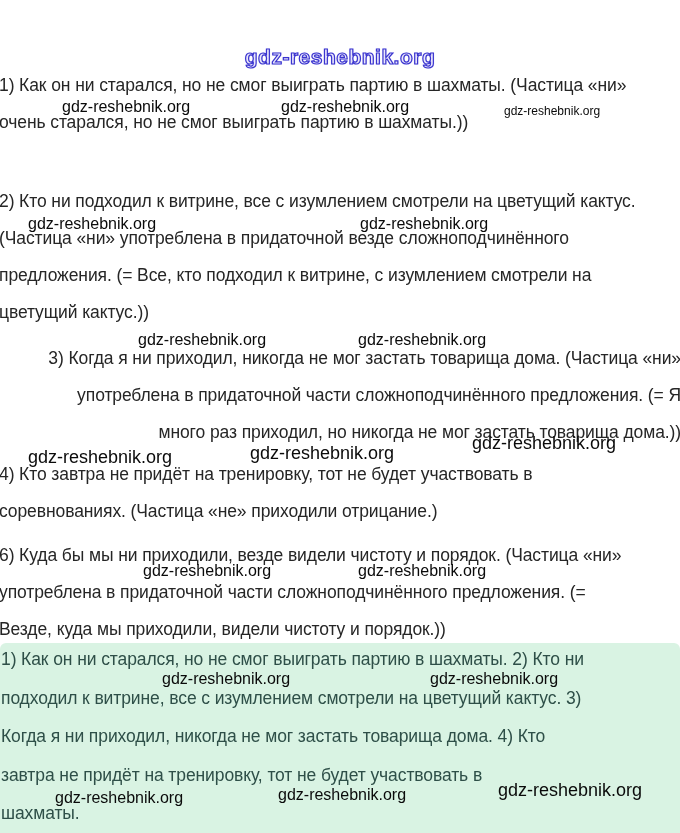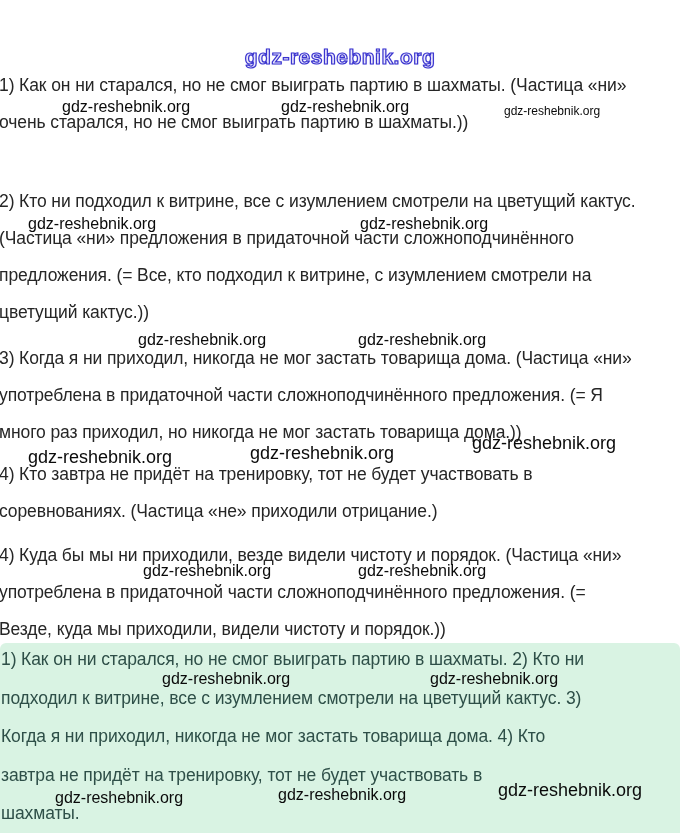--- a/index.html
+++ b/index.html
@@ -63,38 +63,38 @@
 
   <div class="title-wm">gdz-reshebnik.org</div>
 
   <div class="para" style="top:24px;">
     <div>1) Как он ни старался, но не смог выиграть партию в шахматы. (Частица «ни»</div>
     <div>очень старался, но не смог выиграть партию в шахматы.))</div>
   </div>
 
   <div class="para" style="top:140px;">
     <div>2) Кто ни подходил к витрине, все с изумлением смотрели на цветущий кактус.</div>
-    <div>(Частица «ни» предложения в придаточной части сложноподчинённого</div>
+    <div>(Частица «ни» употреблена в придаточной везде сложноподчинённого</div>
     <div>предложения. (= Все, кто подходил к витрине, с изумлением смотрели на</div>
     <div>цветущий кактус.))</div>
   </div>
 
-  <div class="para" style="top:297px;">
+  <div class="para" style="top:297px;text-align:right;">
     <div>3) Когда я ни приходил, никогда не мог застать товарища дома. (Частица «ни»</div>
     <div>употреблена в придаточной части сложноподчинённого предложения. (= Я</div>
     <div>много раз приходил, но никогда не мог застать товарища дома.))</div>
   </div>
 
   <div class="para" style="top:413px;">
     <div>4) Кто завтра не придёт на тренировку, тот не будет участвовать в</div>
     <div>соревнованиях. (Частица «не» приходили отрицание.)</div>
   </div>
 
   <div class="para" style="top:494px;">
-    <div>4) Куда бы мы ни приходили, везде видели чистоту и порядок. (Частица «ни»</div>
+    <div>6) Куда бы мы ни приходили, везде видели чистоту и порядок. (Частица «ни»</div>
     <div>употреблена в придаточной части сложноподчинённого предложения. (=</div>
     <div>Везде, куда мы приходили, видели чистоту и порядок.))</div>
   </div>
 
   <div class="answer-box"></div>
   <div class="answer-text">
     <div>1) Как он ни старался, но не смог выиграть партию в шахматы. 2) Кто ни</div>
     <div>подходил к витрине, все с изумлением смотрели на цветущий кактус. 3)</div>
     <div>Когда я ни приходил, никогда не мог застать товарища дома. 4) Кто</div>
     <div>завтра не придёт на тренировку, тот не будет участвовать в</div>

